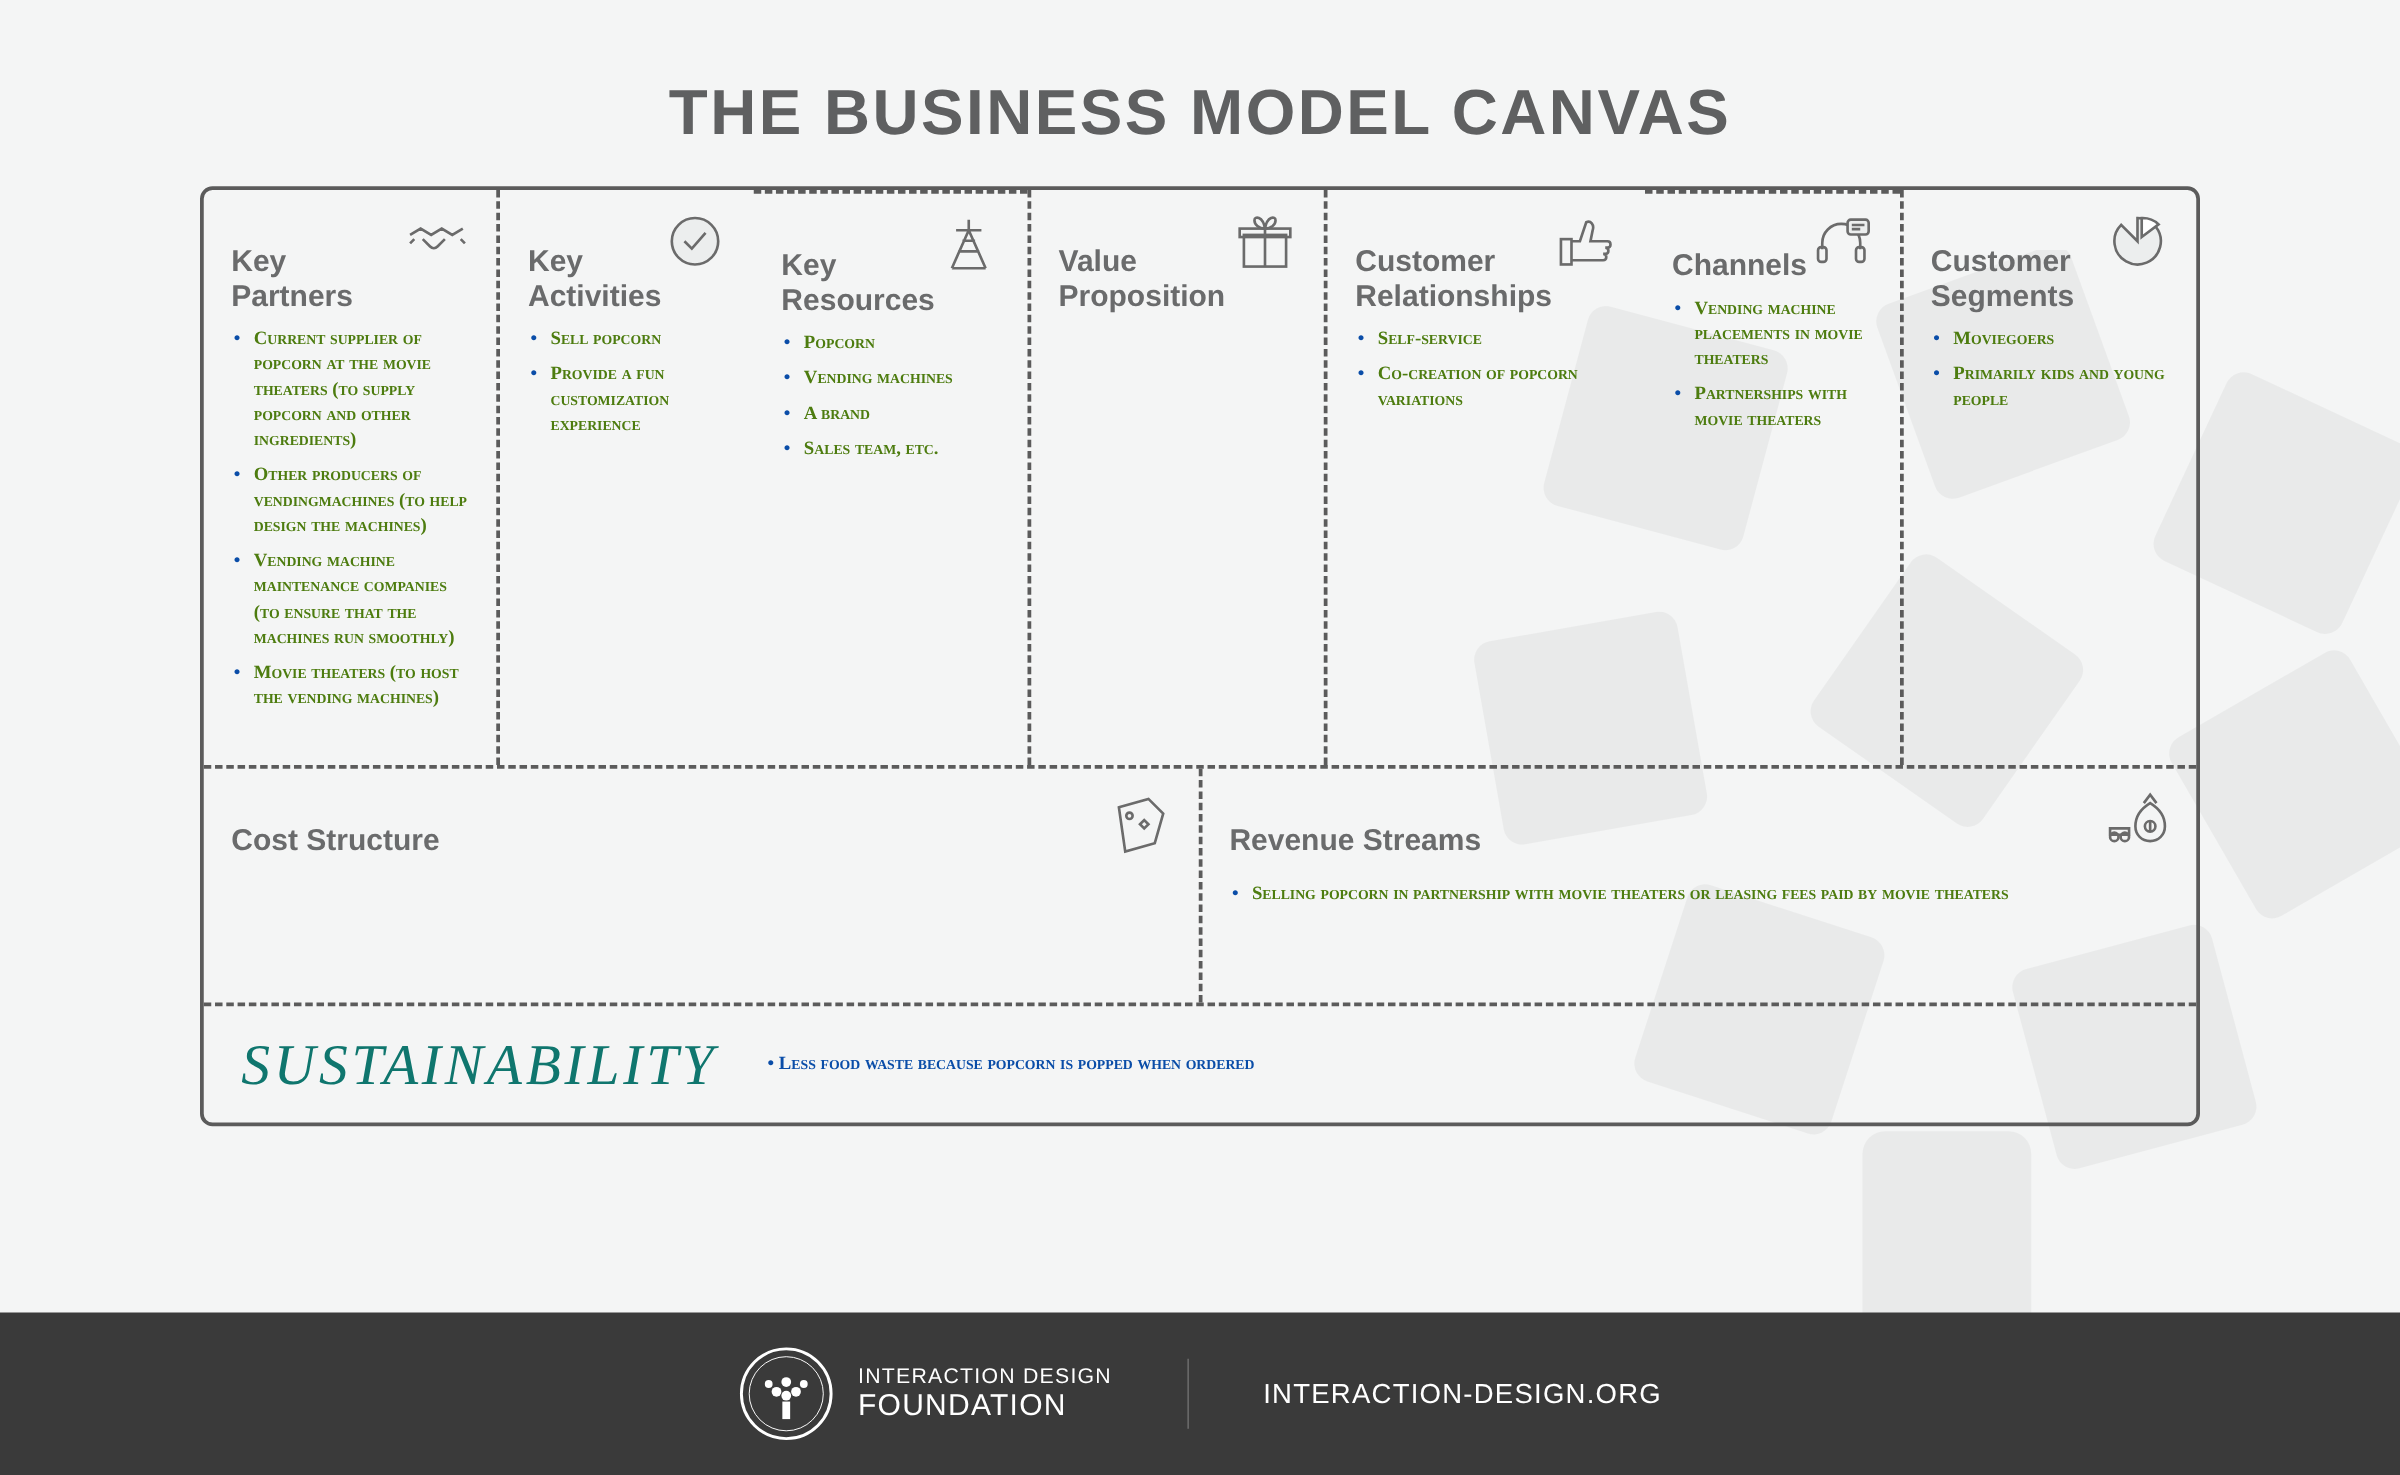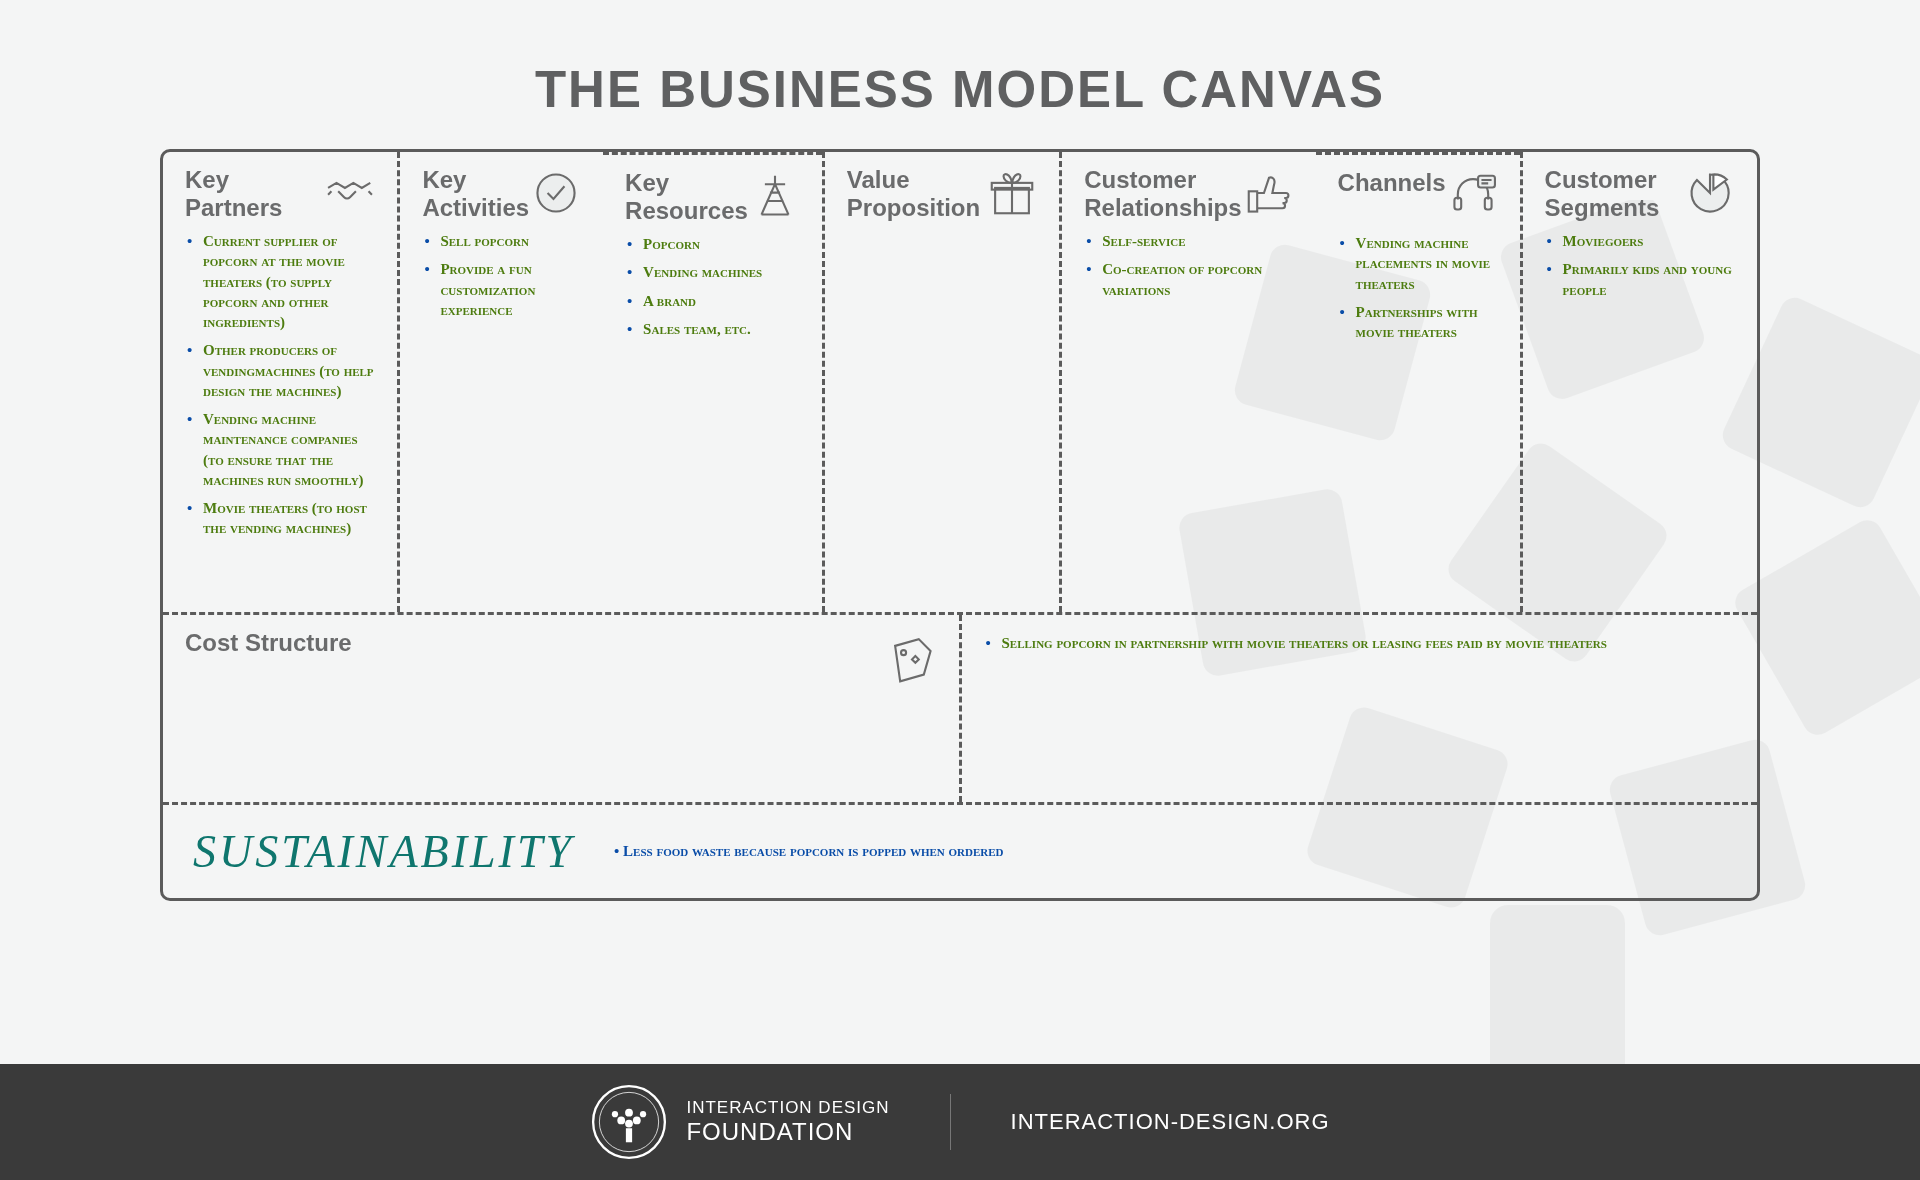--- a/index.html
+++ b/index.html
@@ -74,20 +74,21 @@
     display: flex;
     align-items: flex-start;
     justify-content: space-between;
     padding: 14px 20px 0 22px;
   }
   .block-title {
     font-size: 24px;
     font-weight: 700;
     color: #6a6b6c;
     line-height: 1.15;
+    margin-top: 30px;
   }
   .icon-slot { width: 54px; height: 54px; flex-shrink: 0; }
   .icon-slot svg { width: 100%; height: 100%; }
 
   .bullets {
     list-style: none;
     padding: 10px 22px 10px 30px;
     font-family: "Comic Sans MS", "Brush Script MT", cursive;
     font-variant: small-caps;
     color: #4d7c0f;
@@ -125,21 +126,21 @@
     font-size: 15px;
   }
   .sust-bullets li::before { content: "• "; color:#0a4da8; }
 
   .mid-bullets { padding-top: 18px; }
 
   .footer {
     position: absolute;
     bottom: 0;
     left: 0; right: 0;
-    height: 116px;
+    height: 130px;
     background: #3a3a3a;
     display: flex;
     align-items: center;
     justify-content: center;
     gap: 60px;
     color: #fff;
   }
   .footer-left { display:flex; align-items:center; gap:18px; }
   .footer-logo { width:78px; height:78px; }
   .footer-text { line-height:1.15; }
@@ -300,20 +301,34 @@
         <div class="icon-slot">
           <svg viewBox="0 0 64 64" fill="none" stroke="#6b6b6b" stroke-width="2.5">
             <path d="M12 20l28-8 14 14-8 28-28 8z"></path>
             <circle cx="22" cy="28" r="3"></circle>
             <path d="M32 36l4-4 4 4-4 4z"></path>
           </svg>
         </div>
       </div>
     </div>
     <div class="half">
+      <div class="block-header">
+        <div class="block-title">Revenue Streams</div>
+        <div class="icon-slot">
+          <svg viewBox="0 0 64 64" fill="none" stroke="#6b6b6b" stroke-width="2.5">
+            <path d="M38 16l6-8 6 8"></path>
+            <path d="M44 16c-10 6-14 14-14 22 0 8 6 14 14 14s14-6 14-14c0-8-4-16-14-22z"></path>
+            <circle cx="44" cy="38" r="5"></circle>
+              <path d="M44 33v10"></path>
+            <circle cx="10" cy="48" r="4"></circle>
+              <circle cx="20" cy="48" r="4"></circle>
+            <path d="M6 40h18v6H6z"></path>
+          </svg>
+        </div>
+      </div>
       <ul class="bullets mid-bullets">
           <li>Selling popcorn in partnership with movie theaters or leasing fees paid by movie theaters</li>
         </ul>
     </div>
   </div>
 
   <div class="bot-row">
     <div class="sust-title">SUSTAINABILITY</div>
     <ul class="sust-bullets">
         <li>Less food waste because popcorn is popped when ordered</li>

